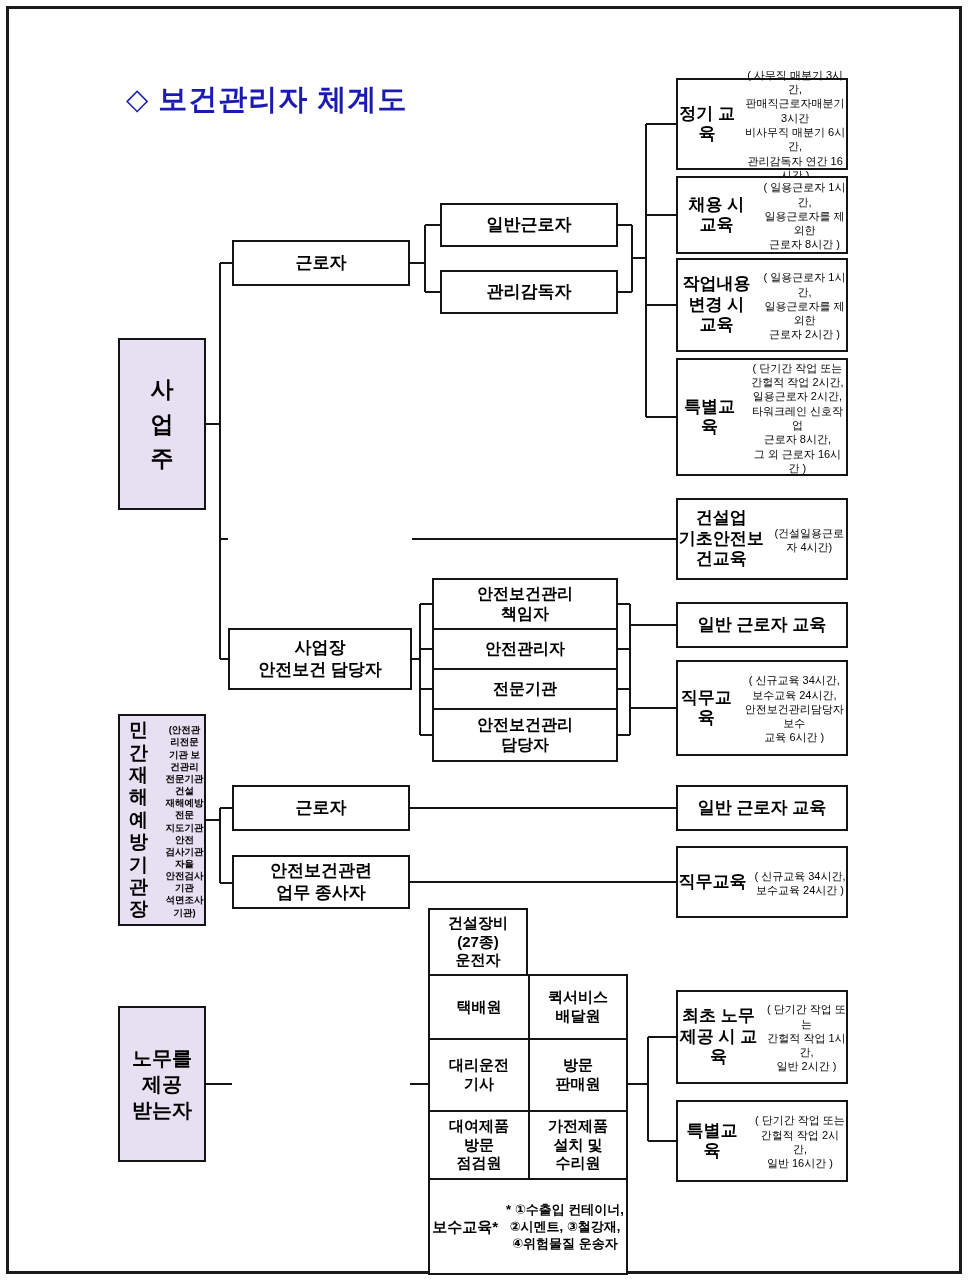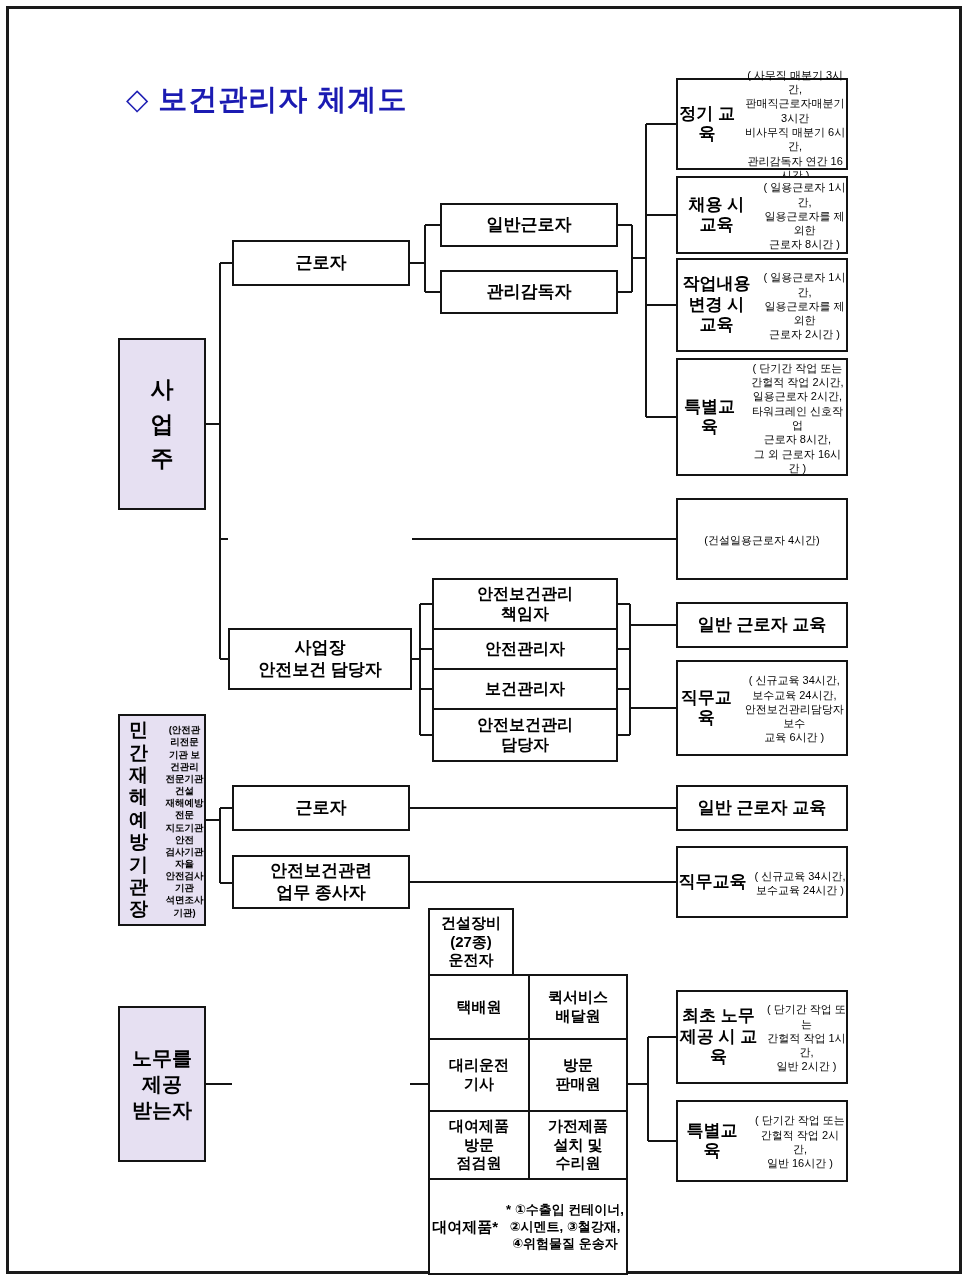--- a/index.html
+++ b/index.html
@@ -91,42 +91,42 @@
 업무 종사자</div>
 
 
   <div class="b f17" style="left:440px;top:203px;width:178px;height:44px">일반근로자</div>
 
   <div class="b f17" style="left:440px;top:270px;width:178px;height:44px">관리감독자</div>
 
   <div class="b f16" style="left:432px;top:578px;width:186px;height:52px">안전보건관리
 책임자</div>
   <div class="b f16" style="left:432px;top:628px;width:186px;height:42px">안전관리자</div>
-  <div class="b f16" style="left:432px;top:668px;width:186px;height:42px">보건관리자</div>
+  <div class="b f16" style="left:432px;top:668px;width:186px;height:42px">전문기관</div>
   <div class="b f16" style="left:432px;top:708px;width:186px;height:54px">안전보건관리
 담당자</div>
 
-  <div class="b grid-cell" style="left:428px;top:908px;width:86px;height:68px">건설장비
+  <div class="b grid-cell" style="left:428px;top:908px;width:100px;height:68px">건설장비
 (27종)
 운전자</div>
   <div class="b grid-cell" style="left:528px;top:974px;width:100px;height:66px">퀵서비스
 배달원</div>
   <div class="b grid-cell" style="left:428px;top:974px;width:102px;height:66px">택배원</div>
   <div class="b grid-cell" style="left:428px;top:1038px;width:102px;height:74px">대리운전
 기사</div>
   <div class="b grid-cell" style="left:528px;top:1038px;width:100px;height:74px">방문
 판매원</div>
   <div class="b grid-cell" style="left:428px;top:1110px;width:102px;height:70px">대여제품
 방문
 점검원</div>
   <div class="b grid-cell" style="left:528px;top:1110px;width:100px;height:70px">가전제품
 설치 및
 수리원</div>
   <div class="b" style="left:428px;top:1178px;width:200px;height:97px">
-    <span class="cargo-title">대여제품*</span>
+    <span class="cargo-title">보수교육*</span>
     <span class="cargo-sub">* ①수출입 컨테이너,
 ②시멘트, ③철강재,
 ④위험물질 운송자</span>
   </div>
 
   <div class="b" style="left:676px;top:78px;width:172px;height:92px">
     <span class="edu-title">정기 교육</span>
     <span class="edu-detail">( 사무직 매분기 3시간,
 판매직근로자매분기3시간
 비사무직 매분기 6시간,
@@ -152,20 +152,22 @@
     <span class="edu-title">특별교육</span>
     <span class="edu-detail">( 단기간 작업 또는
 간헐적 작업 2시간,
 일용근로자 2시간,
 타워크레인 신호작업
 근로자 8시간,
 그 외 근로자 16시간 )</span>
   </div>
 
   <div class="b" style="left:676px;top:498px;width:172px;height:82px">
+    <span class="edu-title">건설업
+기초안전보건교육</span>
     <span class="edu-detail">(건설일용근로자 4시간)</span>
   </div>
 
   <div class="b" style="left:676px;top:602px;width:172px;height:46px">
     <span class="edu-title">일반 근로자 교육</span>
   </div>
 
   <div class="b" style="left:676px;top:660px;width:172px;height:96px">
     <span class="edu-title">직무교육</span>
     <span class="edu-detail">( 신규교육 34시간,

